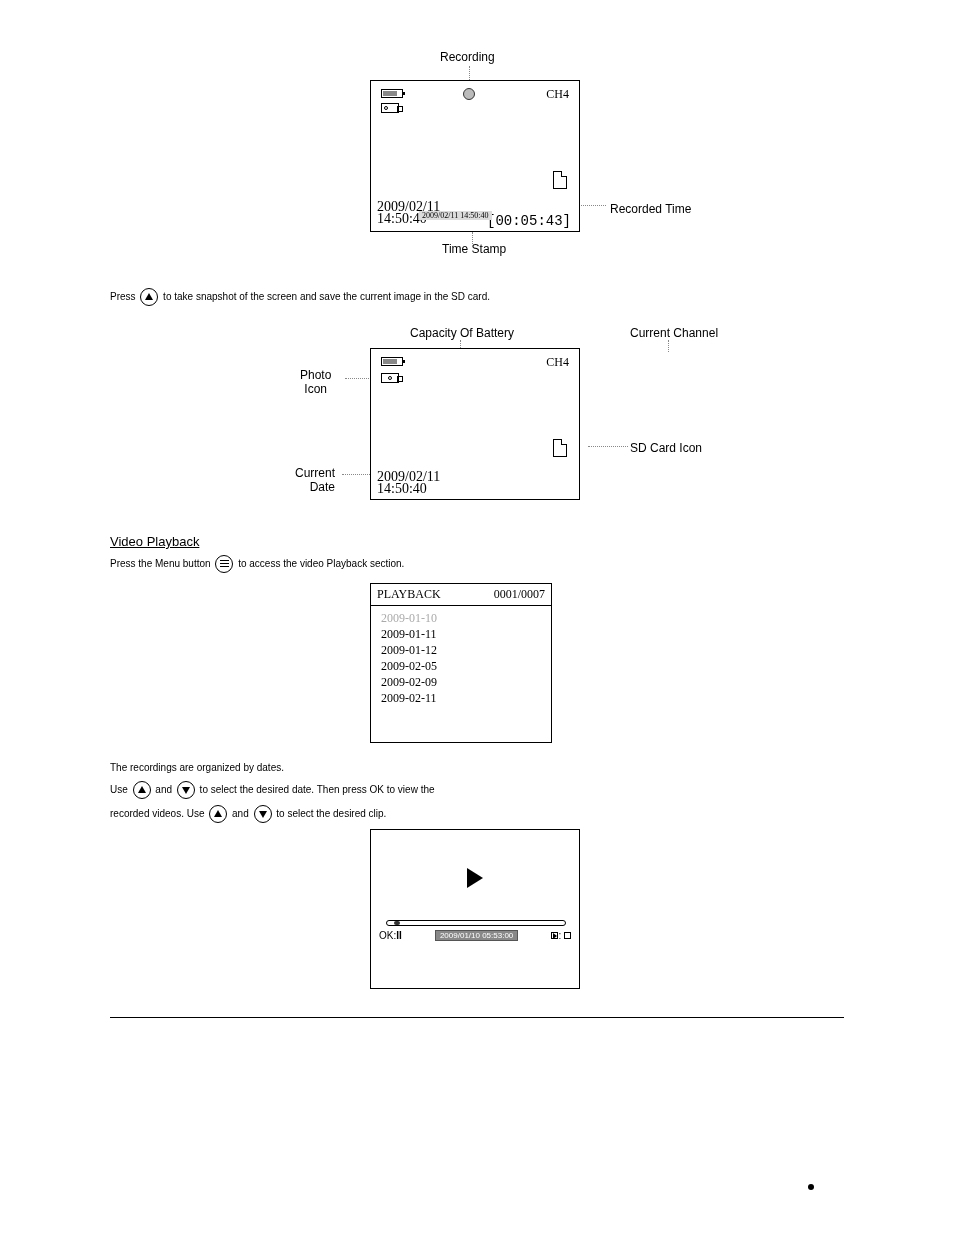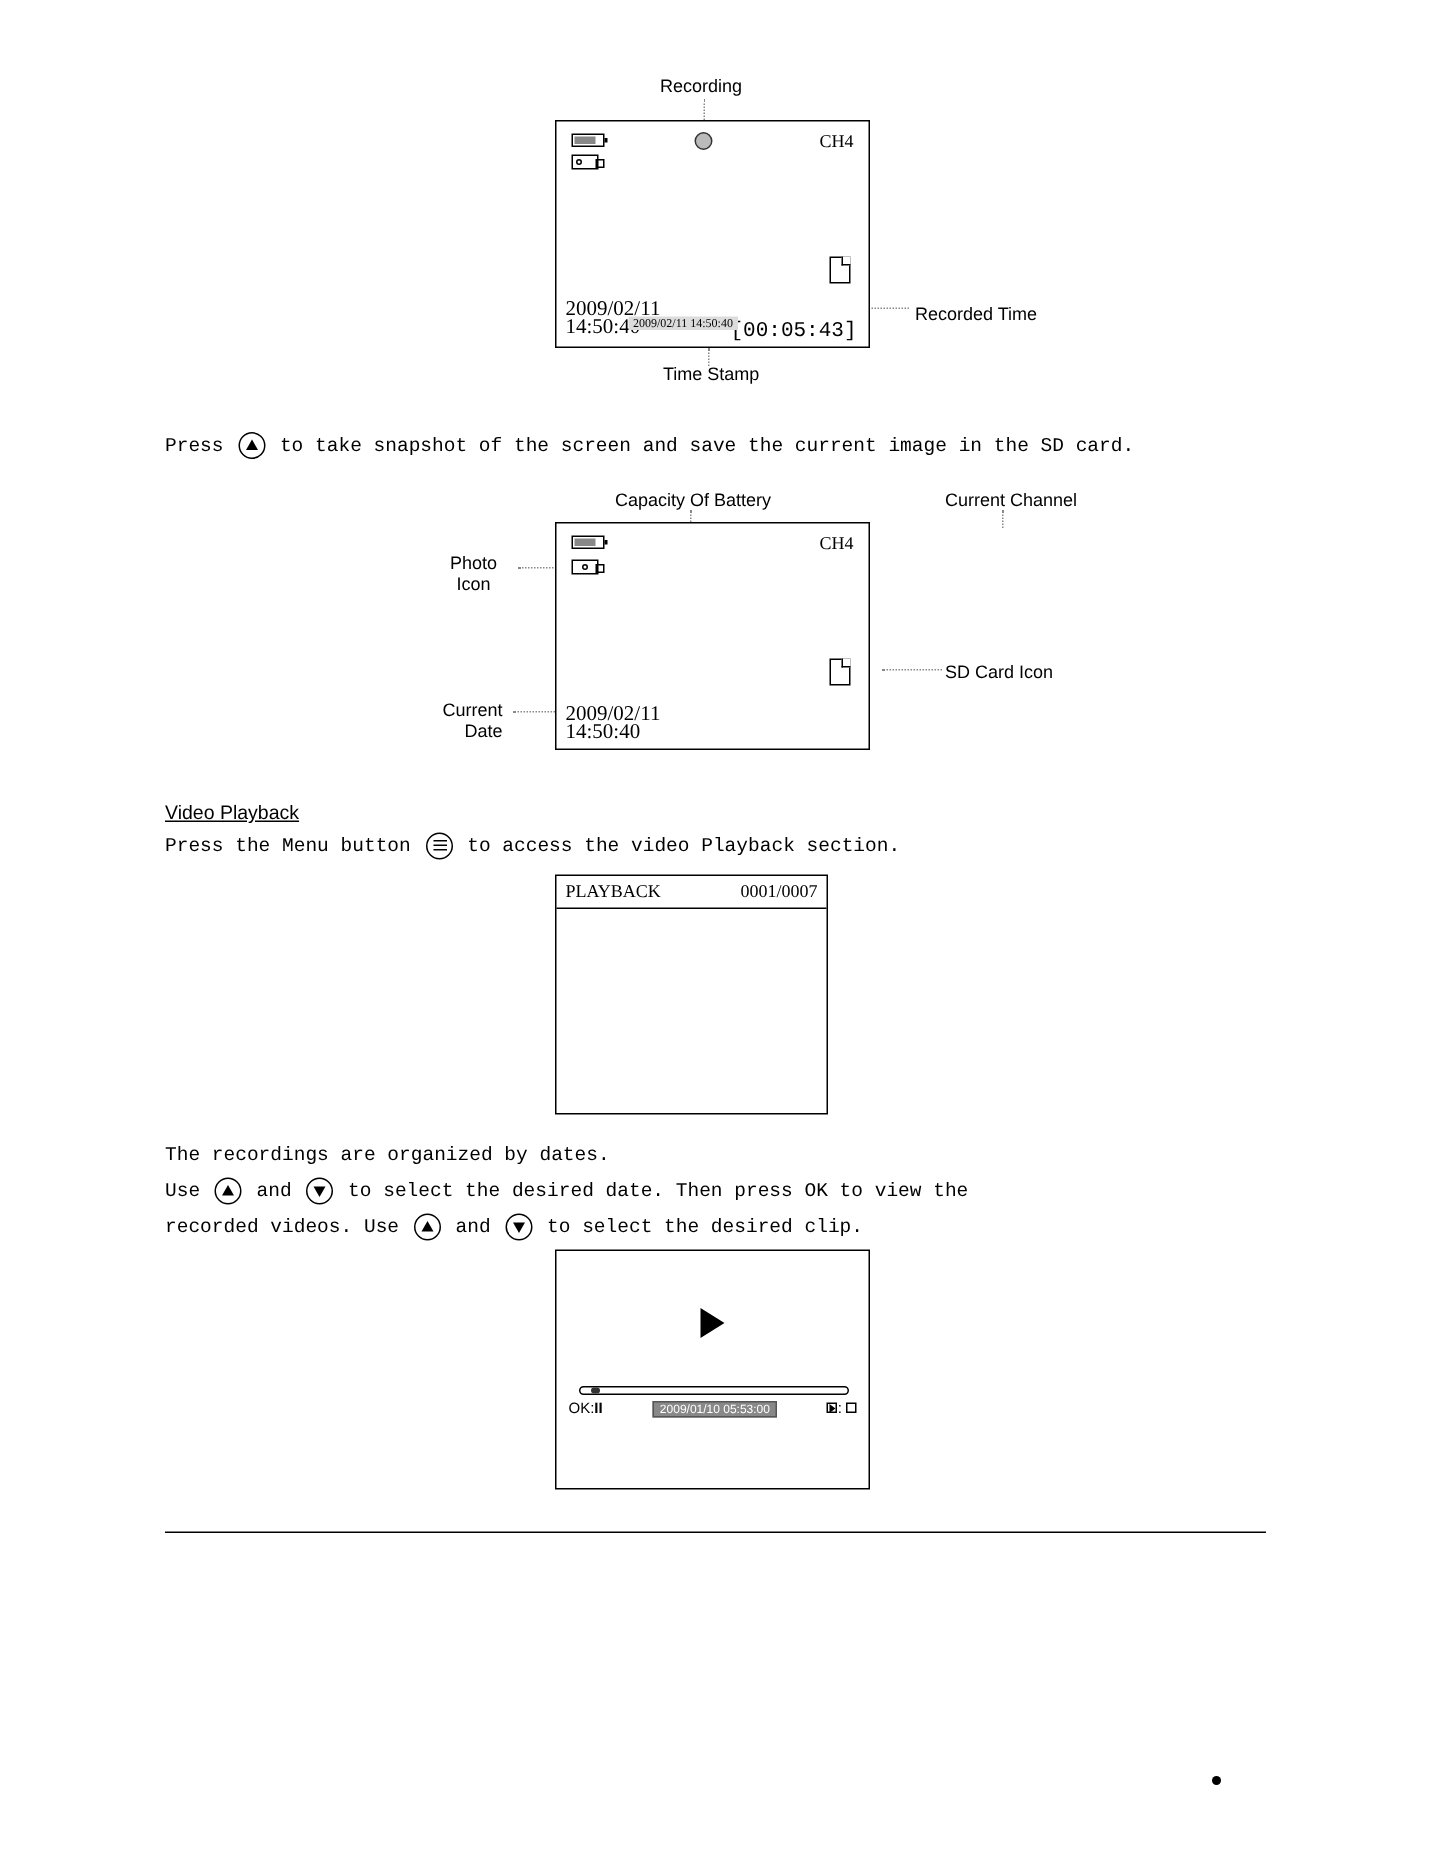--- a/index.html
+++ b/index.html
@@ -99,21 +99,21 @@
   .progress-bar {
     width: 180px; height: 6px; border:1px solid #000; border-radius: 3px; position: relative; margin-left: 5px;
   }
   .progress-bar .knob { position:absolute; left:7px; top:0px; width:6px; height:4px; background:#333; border-radius:2px; }
   .bottom-row { padding: 4px 8px; font-size:10px; font-family:Arial,sans-serif; display:flex; align-items:center; justify-content:space-between; gap:4px; }
   .ts-chip { font-size:8px; padding:0 4px; background:#888; color:#fff; border:1px solid #555; }
   .stop-icon { width:7px; height:7px; border:1px solid #000; display:inline-block; }
   .play-tiny { display:inline-block; width:7px; height:7px; border:1px solid #000; position:relative; }
   .play-tiny::after{content:"";position:absolute;left:1px;top:0px;border-left:4px solid #000;border-top:3px solid transparent;border-bottom:3px solid transparent;}
   
-  .body-text { font-size: 13px; line-height: 1.35; margin: 6px 0; font-family: Liberation Mono, monospace; }
+  .body-text { font-size: 10px; line-height: 1.35; margin: 6px 0; }
   .footer-hr { border:none; border-top:1px solid #000; margin-top: 28px; }
   .footer-dot { position:absolute; right:140px; bottom:45px; width:6px; height:6px; background:#000; border-radius:50%; }
   .menu-btn-lines { display:inline-block; width:18px; height:18px; border:1.5px solid #000; border-radius:50%; position:relative; vertical-align:middle; }
   .menu-btn-lines::before { content:""; position:absolute; left:4px; top:4px; width:9px; height:1px; background:#000; box-shadow:0 3px 0 #000, 0 6px 0 #000; }
 </style>
 </head>
 <body>
 
 <div class="page">
 
@@ -188,20 +188,28 @@
     <span class="menu-btn-lines inline-btn"></span>
     <span>to access the video Playback section.</span>
   </div>
 
   <div class="figure-wrap fig3">
     <div class="screen">
       <div class="playback-header">
         <span>PLAYBACK</span>
         <span>0001/0007</span>
       </div>
+      <div class="playback-list">
+        <div class="selected">2009-01-10</div>
+        <div>2009-01-11</div>
+        <div>2009-01-12</div>
+        <div>2009-02-05</div>
+        <div>2009-02-09</div>
+        <div>2009-02-11</div>
+      </div>
     </div>
   </div>
 
   <div class="body-text">The recordings are organized by dates.</div>
   <div class="body-text">
     <span>Use</span>
     <span class="circle-btn inline-btn">
       <svg width="12" height="12" viewBox="0 0 12 12">
           <polygon points="6,2 10,9 2,9" fill="#000"></polygon>
         </svg>

